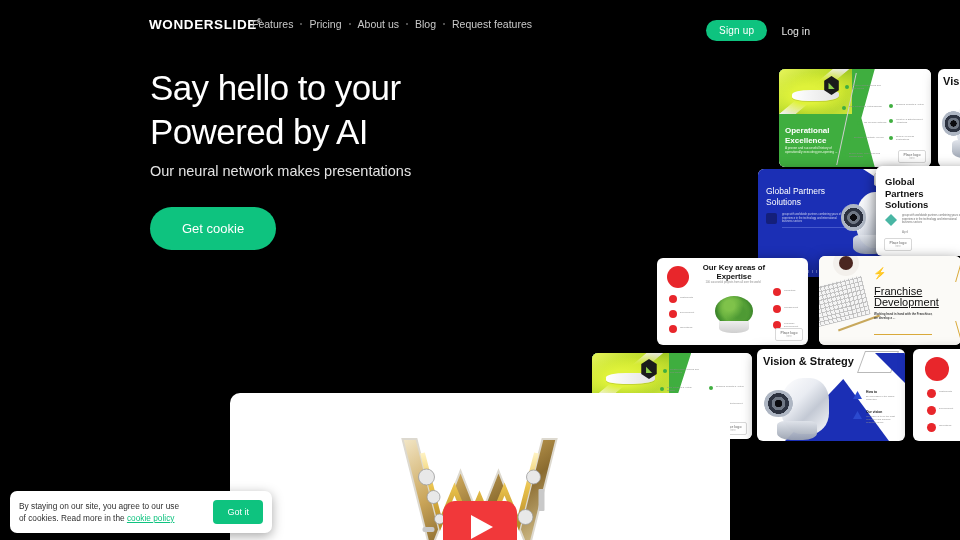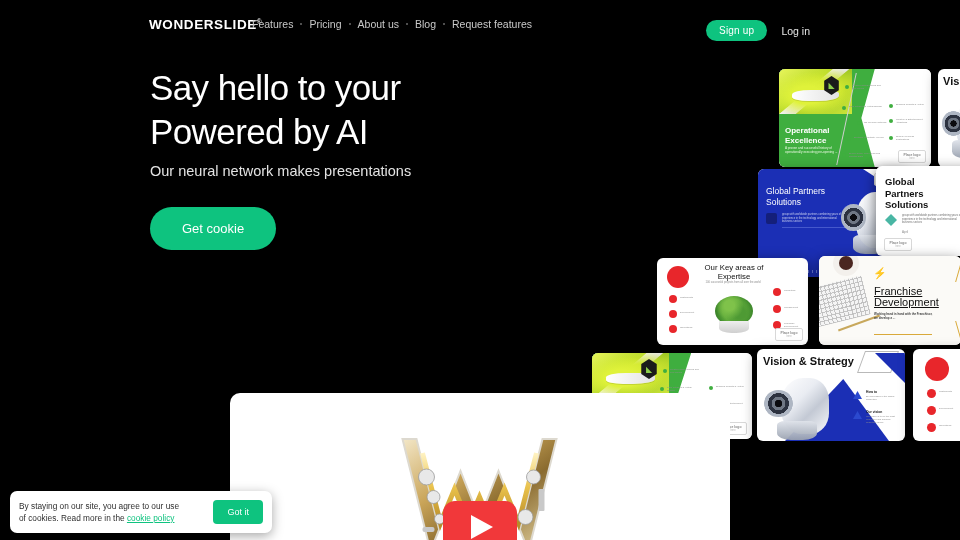--- a/index.html
+++ b/index.html
@@ -221,21 +221,21 @@
       <div style="position:absolute;left:26px;top:48px;width:62px;color:#6f6f6f;font-size:2.7px;line-height:3.6px;">group with worldwide partners combining years of experience in the technology and international business sectors</div>
       <div style="position:absolute;left:26px;top:64px;color:#8d8d8d;font-size:3px;">April</div>
 
       <div class="ph-logo" style="left:8px;bottom:5px;width:28px;height:13px;">
         <b>Place logo</b>
         <i>here</i>
       </div>
     </div>
 
     <div class="slide" style="left:657px; top:258px; width:151px; height:87px;">
-      <div style="position:absolute;left:30px;top:5px;width:94px;color:#111;font-size:7.8px;font-weight:400;line-height:9px;text-align:center;">
+      <div style="position:absolute;left:30px;top:5px;width:94px;color:#111;font-size:7.8px;font-weight:700;line-height:9px;text-align:center;">
         <div>Our Key areas of</div>
         <div>Expertise</div>
       </div>
       <div style="position:absolute;left:45px;top:23px;width:62px;color:#8d8d8d;font-size:2.7px;line-height:3.4px;text-align:center;">100 successful projects from all over the world</div>
       <div class="rdot" style="left:10px;top:8px;width:22px;height:22px;"></div>
       <div class="rdot" style="left:12px;top:37px;width:8px;height:8px;"></div>
       <div class="tline" style="left:23px;top:38px;width:24px;">Restaurants</div>
       <div class="rdot" style="left:12px;top:52px;width:8px;height:8px;"></div>
       <div class="tline" style="left:23px;top:53px;width:24px;">Development</div>
       <div class="rdot" style="left:12px;top:67px;width:8px;height:8px;"></div>

